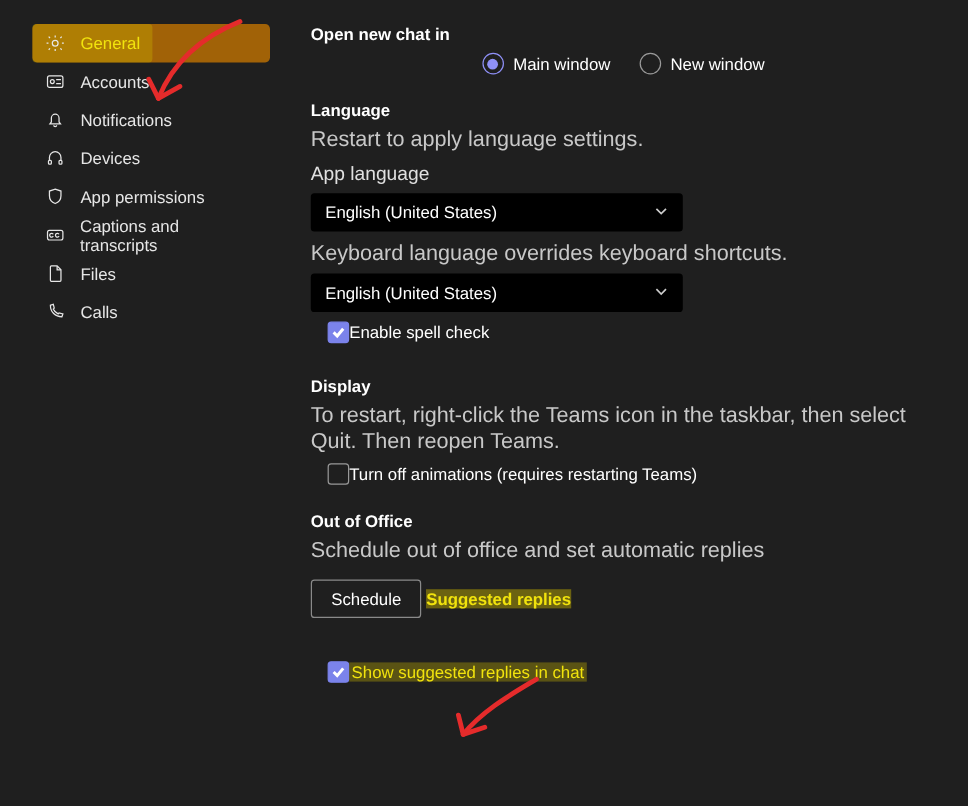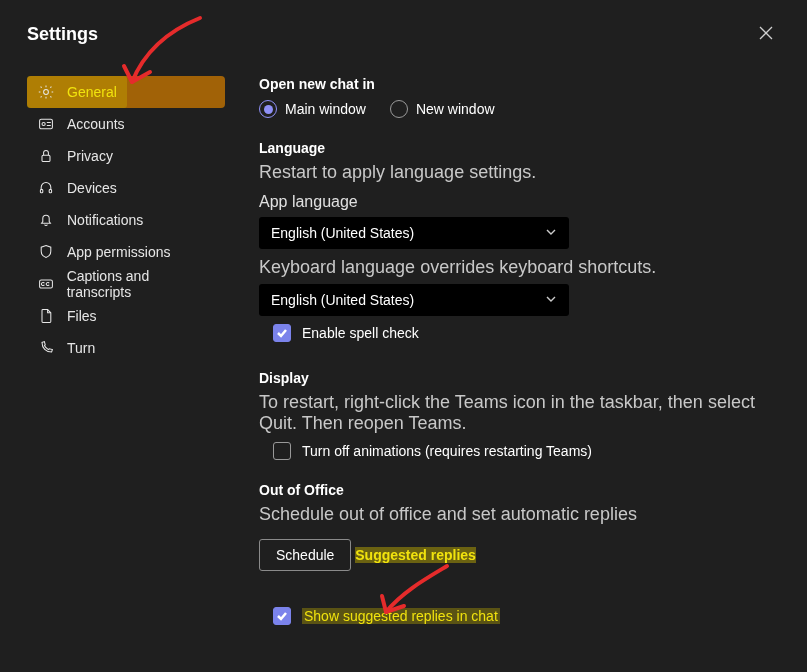--- a/index.html
+++ b/index.html
@@ -24,36 +24,36 @@
     cursor: pointer; color: #e6e6e6;
   }
   .side-item.active { background: #a16207; }
   .side-icon { width: 18px; height: 18px; display:flex; align-items:center; justify-content:center; color:#e6e6e6; }
   .side-icon svg { width: 16px; height: 16px; stroke: currentColor; fill: none; stroke-width: 1.3; }
   .side-label { font-size: 14px; }
   .content { flex: 1; padding-left: 34px; overflow:hidden;}
   .section-title { font-size: 14px; font-weight: 700; margin-bottom: 6px; }
   .hint { font-size: 18px; color: #c8c8c8; margin-bottom: 6px; }
   .sub-label { font-size: 16px; color: #e0e0e0; margin-top: 10px; margin-bottom: 6px; }
-  .radios { display: flex; gap: 24px; margin: 8px 0 22px 0; }
+  .radios { display: flex; gap: 24px; margin: 8px 0 22px 0; justify-content: center; }
   .radio-wrap { display:flex; align-items:center; gap:8px; cursor:pointer;}
   .radio {
     width: 18px; height: 18px; border-radius: 50%;
     border: 1.6px solid #999; display:flex; align-items:center; justify-content:center;
   }
   .radio.checked { border-color: #8f90f7; }
   .radio.checked::after { content:""; width:9px; height:9px; border-radius:50%; background:#8f90f7;}
   .select {
     width: 310px; height: 32px; background:#000000; border-radius:3px;
     display:flex; align-items:center; justify-content:space-between;
     padding: 0 12px; cursor:pointer; margin-bottom:8px;
   }
   .chev { color:#ccc;}
   .chev svg { width:12px; height:12px; }
-  .check-row { display:flex; align-items:center; gap:11px; margin: 8px 0 22px 0;}
+  .check-row { display:flex; align-items:center; gap:0; margin: 8px 0 22px 0;}
   .check-row.tight { margin-bottom: 10px; }
   .checkbox {
     width:18px; height:18px; border-radius:3px; border:1.5px solid #999;
     display:flex; align-items:center; justify-content:center; cursor:pointer;
   }
   .checkbox.checked { background:#7b83eb; border-color:#7b83eb; }
   .checkbox.checked svg { width:12px; height:12px; stroke:#fff; stroke-width:2.5; fill:none; }
   .btn {
     border:1px solid #8a8a8a; background:transparent; color:#fff;
     padding: 7px 16px; border-radius:3px; cursor:pointer; font-size:14px;
@@ -61,30 +61,20 @@
   }
   
   .hl-yellow-box { background: rgba(200,180,0,0.45); }
   .hl-yellow-text { color: #f1e30d; }
   .annot { position:absolute; pointer-events:none; }
 </style>
 </head>
 <body>
 
 <div class="window">
-  <div class="header">
-    <div class="title">Settings</div>
-    <div class="close-btn">
-      <span>
-        <svg viewBox="0 0 14 14">
-            <path d="M1 1 L13 13 M13 1 L1 13" stroke="#cfcfcf" stroke-width="1.3"></path>
-          </svg>
-      </span>
-    </div>
-  </div>
 
   <div class="body">
     <div class="sidebar">
 
       <div class="side-item active" style="position:relative;">
         <div style="position:absolute;left:0;top:0;width:100px;height:100%;background:rgba(200,180,0,0.35);border-radius:3px;"></div>
         <span class="side-icon" style="position:relative;">
           <svg viewBox="0 0 20 20">
               <circle cx="10" cy="10" r="3"></circle>
               <path d="M10 2v2M10 16v2M3 10H1M19 10h-2M4.6 4.6 3.2 3.2M16.8 16.8l-1.4-1.4M4.6 15.4 3.2 16.8M16.8 3.2l-1.4 1.4"></path>
@@ -97,54 +87,45 @@
         <span class="side-icon">
           <svg viewBox="0 0 20 20">
               <rect x="2" y="4" width="16" height="12" rx="2"></rect>
               <circle cx="7" cy="10" r="2"></circle>
               <path d="M11 8h5M11 12h5"></path>
             </svg>
         </span>
         <span class="side-label">Accounts</span>
       </div>
 
-      <div class="side-item">
-        <span class="side-icon">
-          <svg viewBox="0 0 20 20">
-              <rect x="5" y="9" width="10" height="8" rx="1.5"></rect>
-              <path d="M7 9V6a3 3 0 0 1 6 0v3"></path>
-            </svg>
-        </span>
-        <span class="side-label">Privacy</span>
+
+      <div class="side-item">
+        <span class="side-icon">
+          <svg viewBox="0 0 20 20">
+              <path d="M6 8a4 4 0 0 1 8 0v4l1.5 2h-11L6 12z"></path>
+              <path d="M8.5 15.5a1.5 1.5 0 0 0 3 0"></path>
+            </svg>
+        </span>
+        <span class="side-label">Notifications</span>
       </div>
 
       <div class="side-item">
         <span class="side-icon">
           <svg viewBox="0 0 20 20">
               <path d="M4 12V9a6 6 0 0 1 12 0v3"></path>
               <rect x="3" y="12" width="3" height="4" rx="1"></rect>
               <rect x="14" y="12" width="3" height="4" rx="1"></rect>
             </svg>
         </span>
         <span class="side-label">Devices</span>
       </div>
 
       <div class="side-item">
         <span class="side-icon">
           <svg viewBox="0 0 20 20">
-              <path d="M6 8a4 4 0 0 1 8 0v4l1.5 2h-11L6 12z"></path>
-              <path d="M8.5 15.5a1.5 1.5 0 0 0 3 0"></path>
-            </svg>
-        </span>
-        <span class="side-label">Notifications</span>
-      </div>
-
-      <div class="side-item">
-        <span class="side-icon">
-          <svg viewBox="0 0 20 20">
               <path d="M10 2l6 2v5c0 4-3 7-6 8-3-1-6-4-6-8V4z"></path>
             </svg>
         </span>
         <span class="side-label">App permissions</span>
       </div>
 
       <div class="side-item">
         <span class="side-icon">
           <svg viewBox="0 0 20 20">
               <rect x="2" y="5" width="16" height="10" rx="2"></rect>
@@ -163,21 +144,21 @@
         </span>
         <span class="side-label">Files</span>
       </div>
 
       <div class="side-item">
         <span class="side-icon">
           <svg viewBox="0 0 20 20">
               <path d="M5 3c0 7 5 12 12 12l1-3-4-1-1 1c-2-1-4-3-5-5l1-1-1-4z"></path>
             </svg>
         </span>
-        <span class="side-label">Turn</span>
+        <span class="side-label">Calls</span>
       </div>
     </div>
 
     <div class="content">
 
       <div class="section-title">Open new chat in</div>
       <div class="radios">
         <div class="radio-wrap">
           <div class="radio checked"></div>
           <span>Main window</span>

